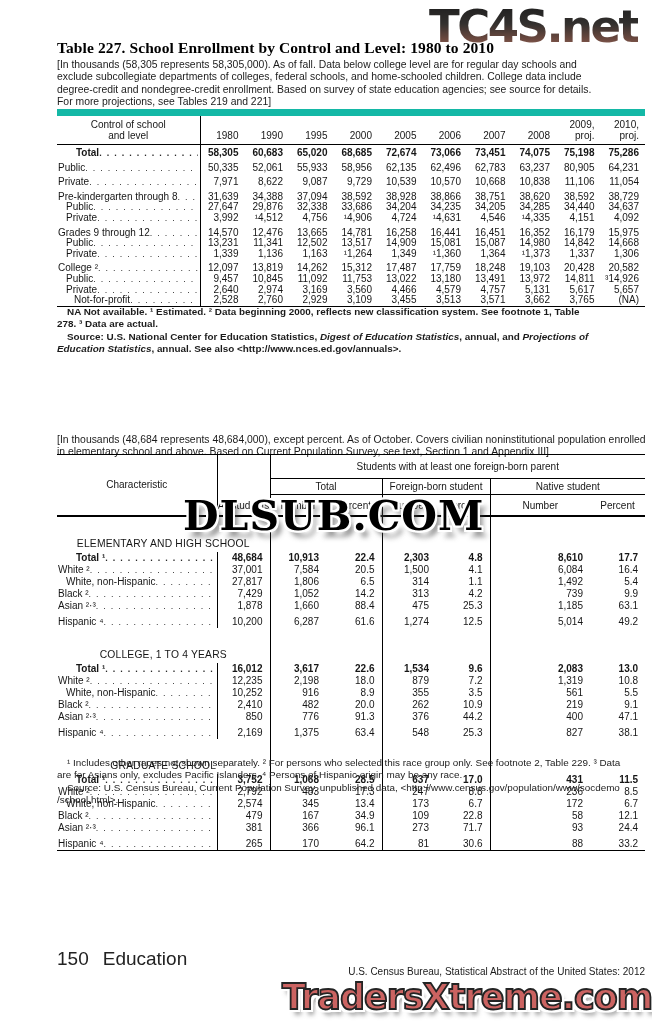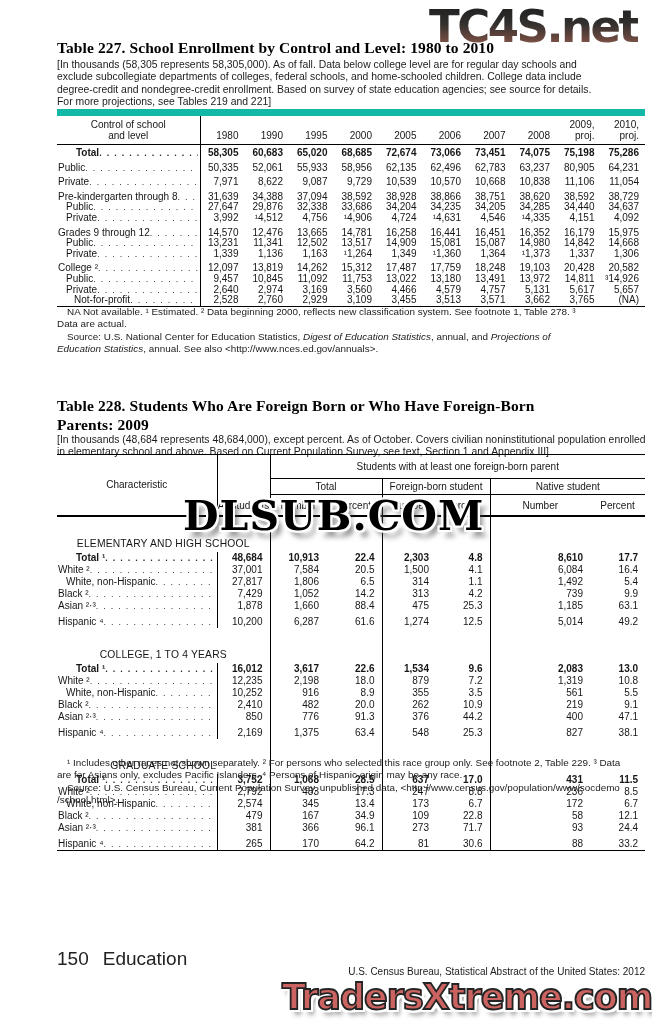--- a/index.html
+++ b/index.html
@@ -27,21 +27,21 @@
     font-size:10.4px; line-height:12.4px; color:#1b1b1b;
   }
   #headnote227 { top:59px; width:540px; }
   #headnote228 { top:434px; width:598px; }
 
   .footnote {
     position:absolute; left:57px;
     font-size:9.9px; line-height:12.4px; color:#1b1b1b;
   }
   .footnote p { text-indent:10px; }
-  #notes227 { top:306px; width:537px; }
+  #notes227 { top:306px; width:537px;font-weight:bold; }
   #notes228 { top:757px; width:580px; }
   .it { font-style:italic; }
 
   
   table { border-collapse:collapse; table-layout:fixed; position:absolute; left:57px; width:588px; background:transparent; }
   th, td { font-weight:normal; }
 
   
   #table227 { top:109px; border-top:7px solid #14b8a6; border-bottom:1.5px solid #000; }
   #table227 thead th {
@@ -397,22 +397,20 @@
           <td class="num">(NA)</td>
         </tr>
       </tbody>
   </table>
 
   <div class="footnote" id="notes227">
     <p>NA Not available. ¹ Estimated. ² Data beginning 2000, reflects new classification system. See footnote 1, Table 278. ³ Data are actual.</p>
     <p><span>Source: U.S. National Center for Education Statistics, </span><span class="it">Digest of Education Statistics</span><span>, annual, and </span><span class="it">Projections of Education Statistics</span><span>, annual. See also &lt;http://www.nces.ed.gov/annuals&gt;.</span></p>
   </div>
 
-  <h1 class="tbl-title" id="title228">Table 228. Students Who Are Foreign Born or Who Have Foreign-Born
-Parents: 2009</h1>
   <p class="headnote" id="headnote228">[In thousands (48,684 represents 48,684,000), except percent. As of October. Covers civilian noninstitutional population enrolled in elementary school and above. Based on Current Population Survey, see  text, Section 1 and Appendix III]</p>
 
   <table id="table228">
     <colgroup>
       <col style="width:160px">
         <col style="width:53px">
       <col style="width:56px">
         <col style="width:56px">
       <col style="width:54px">
         <col style="width:54px">

